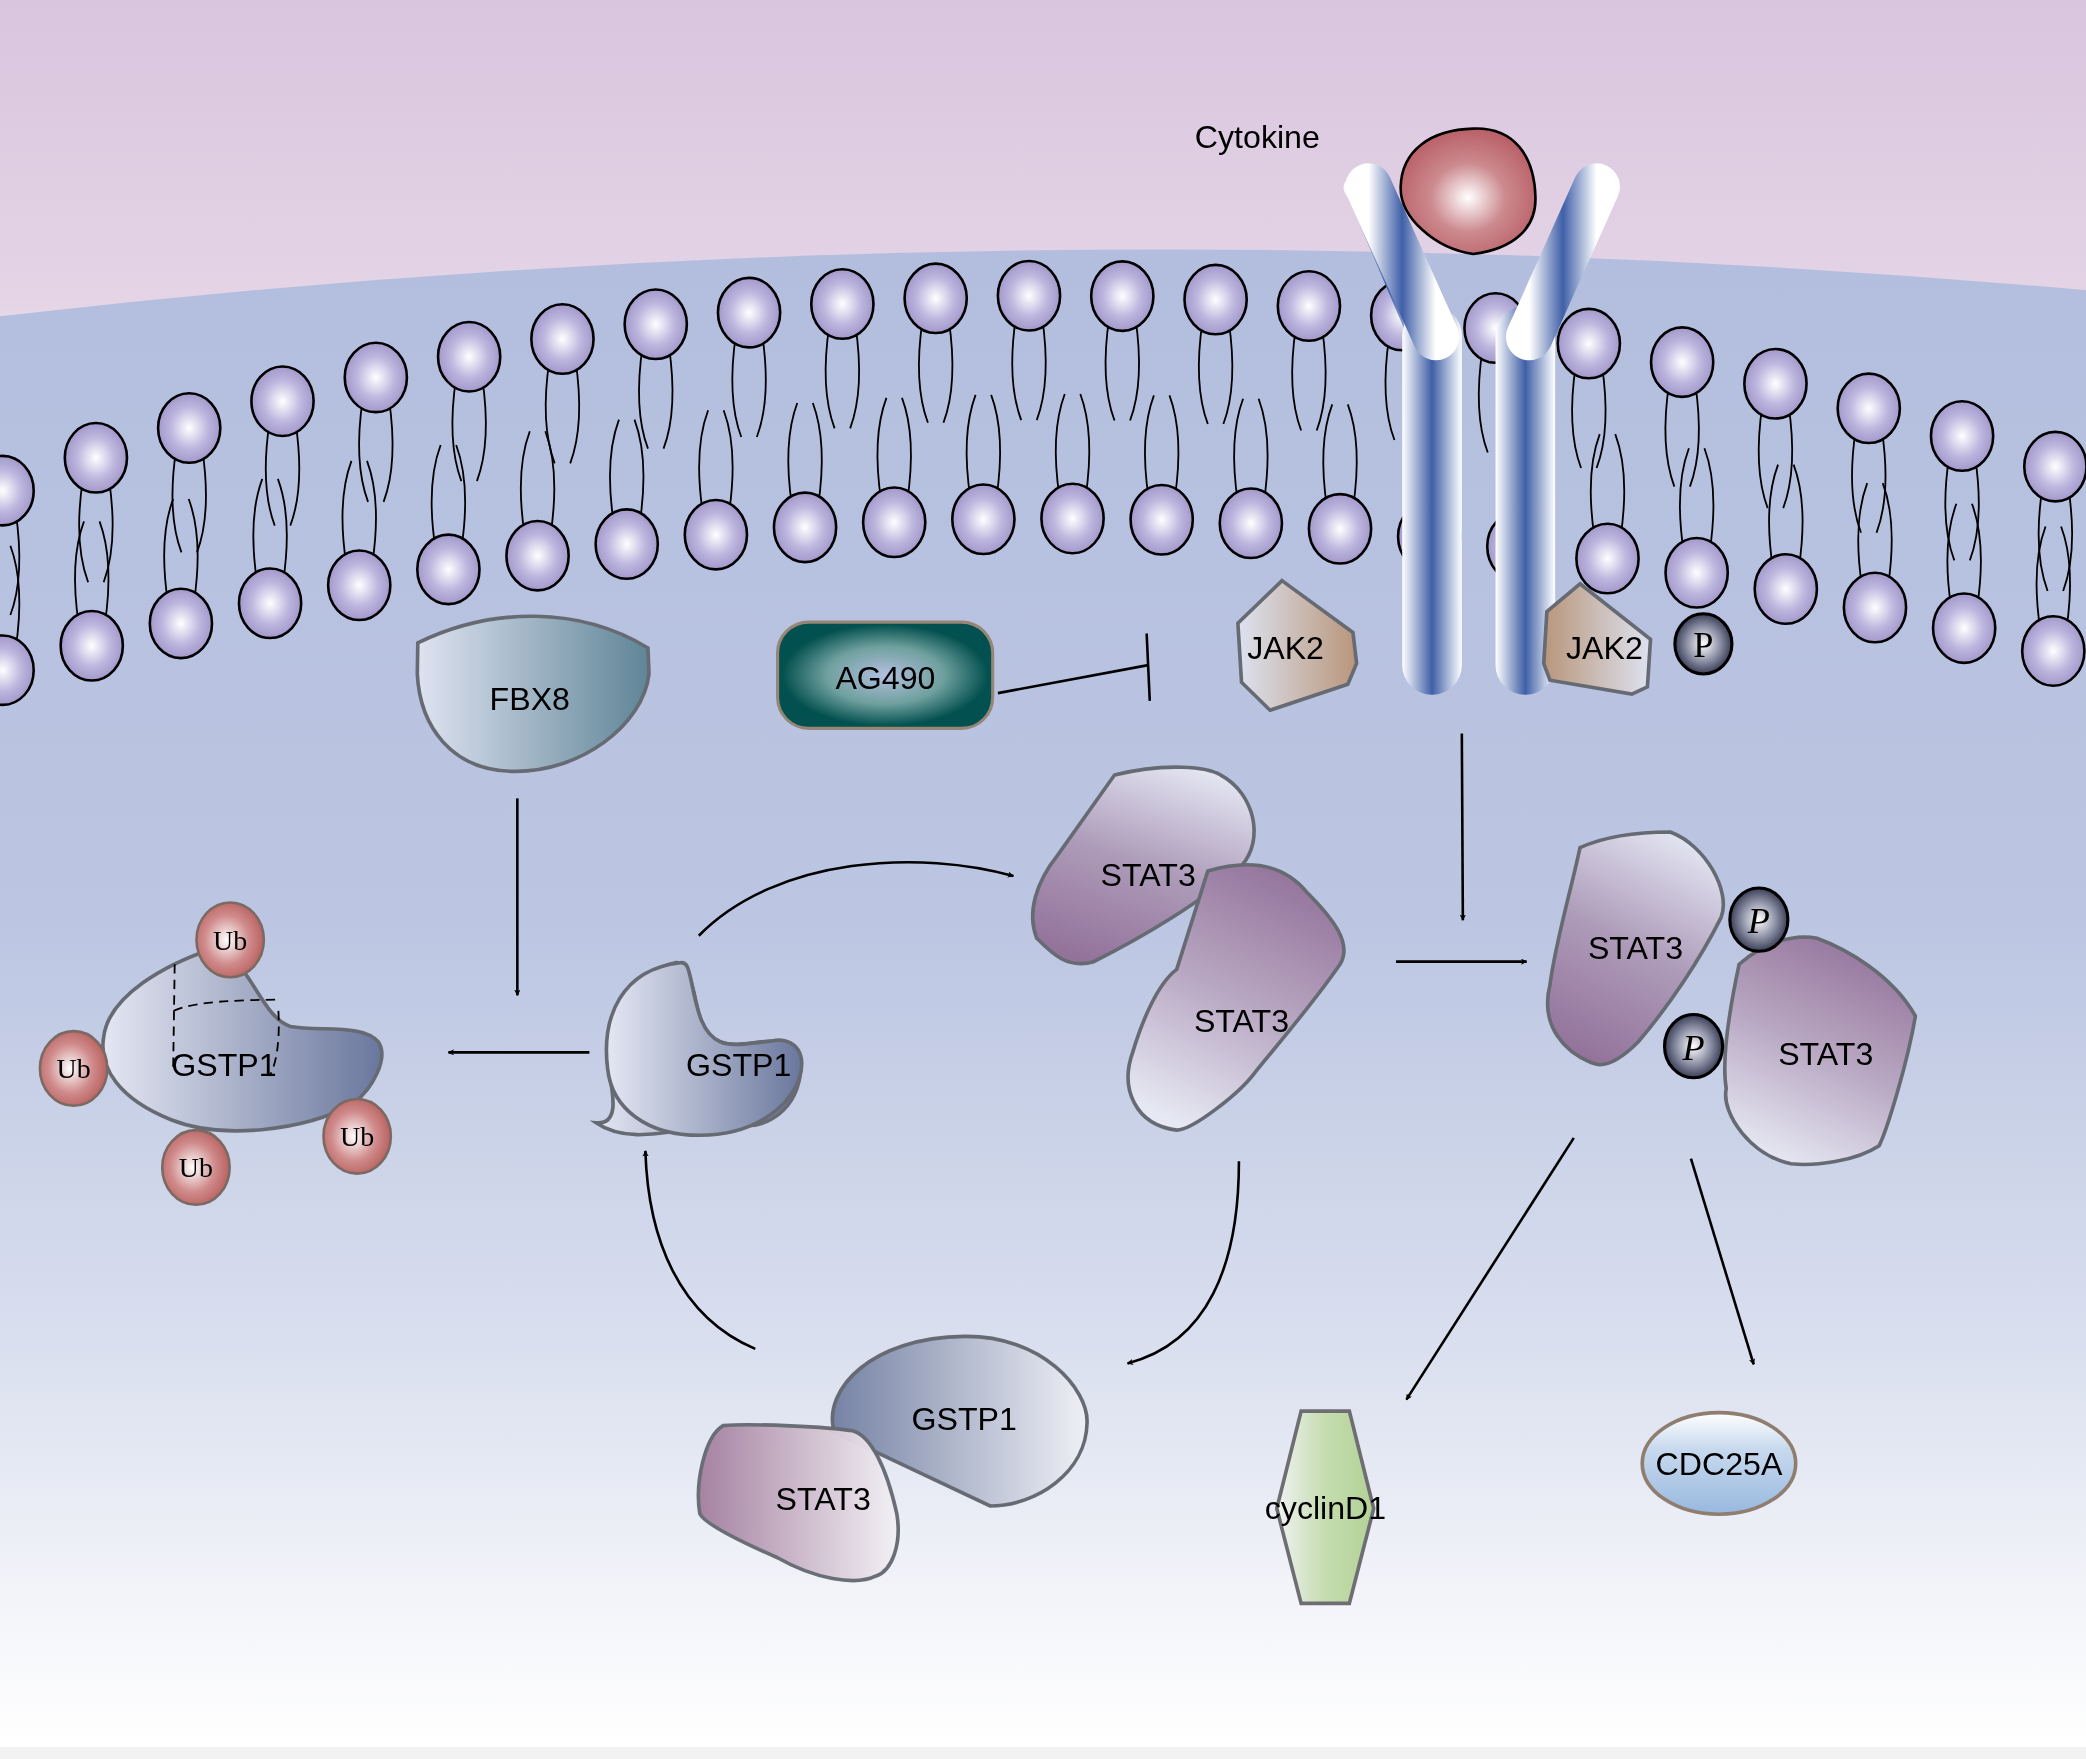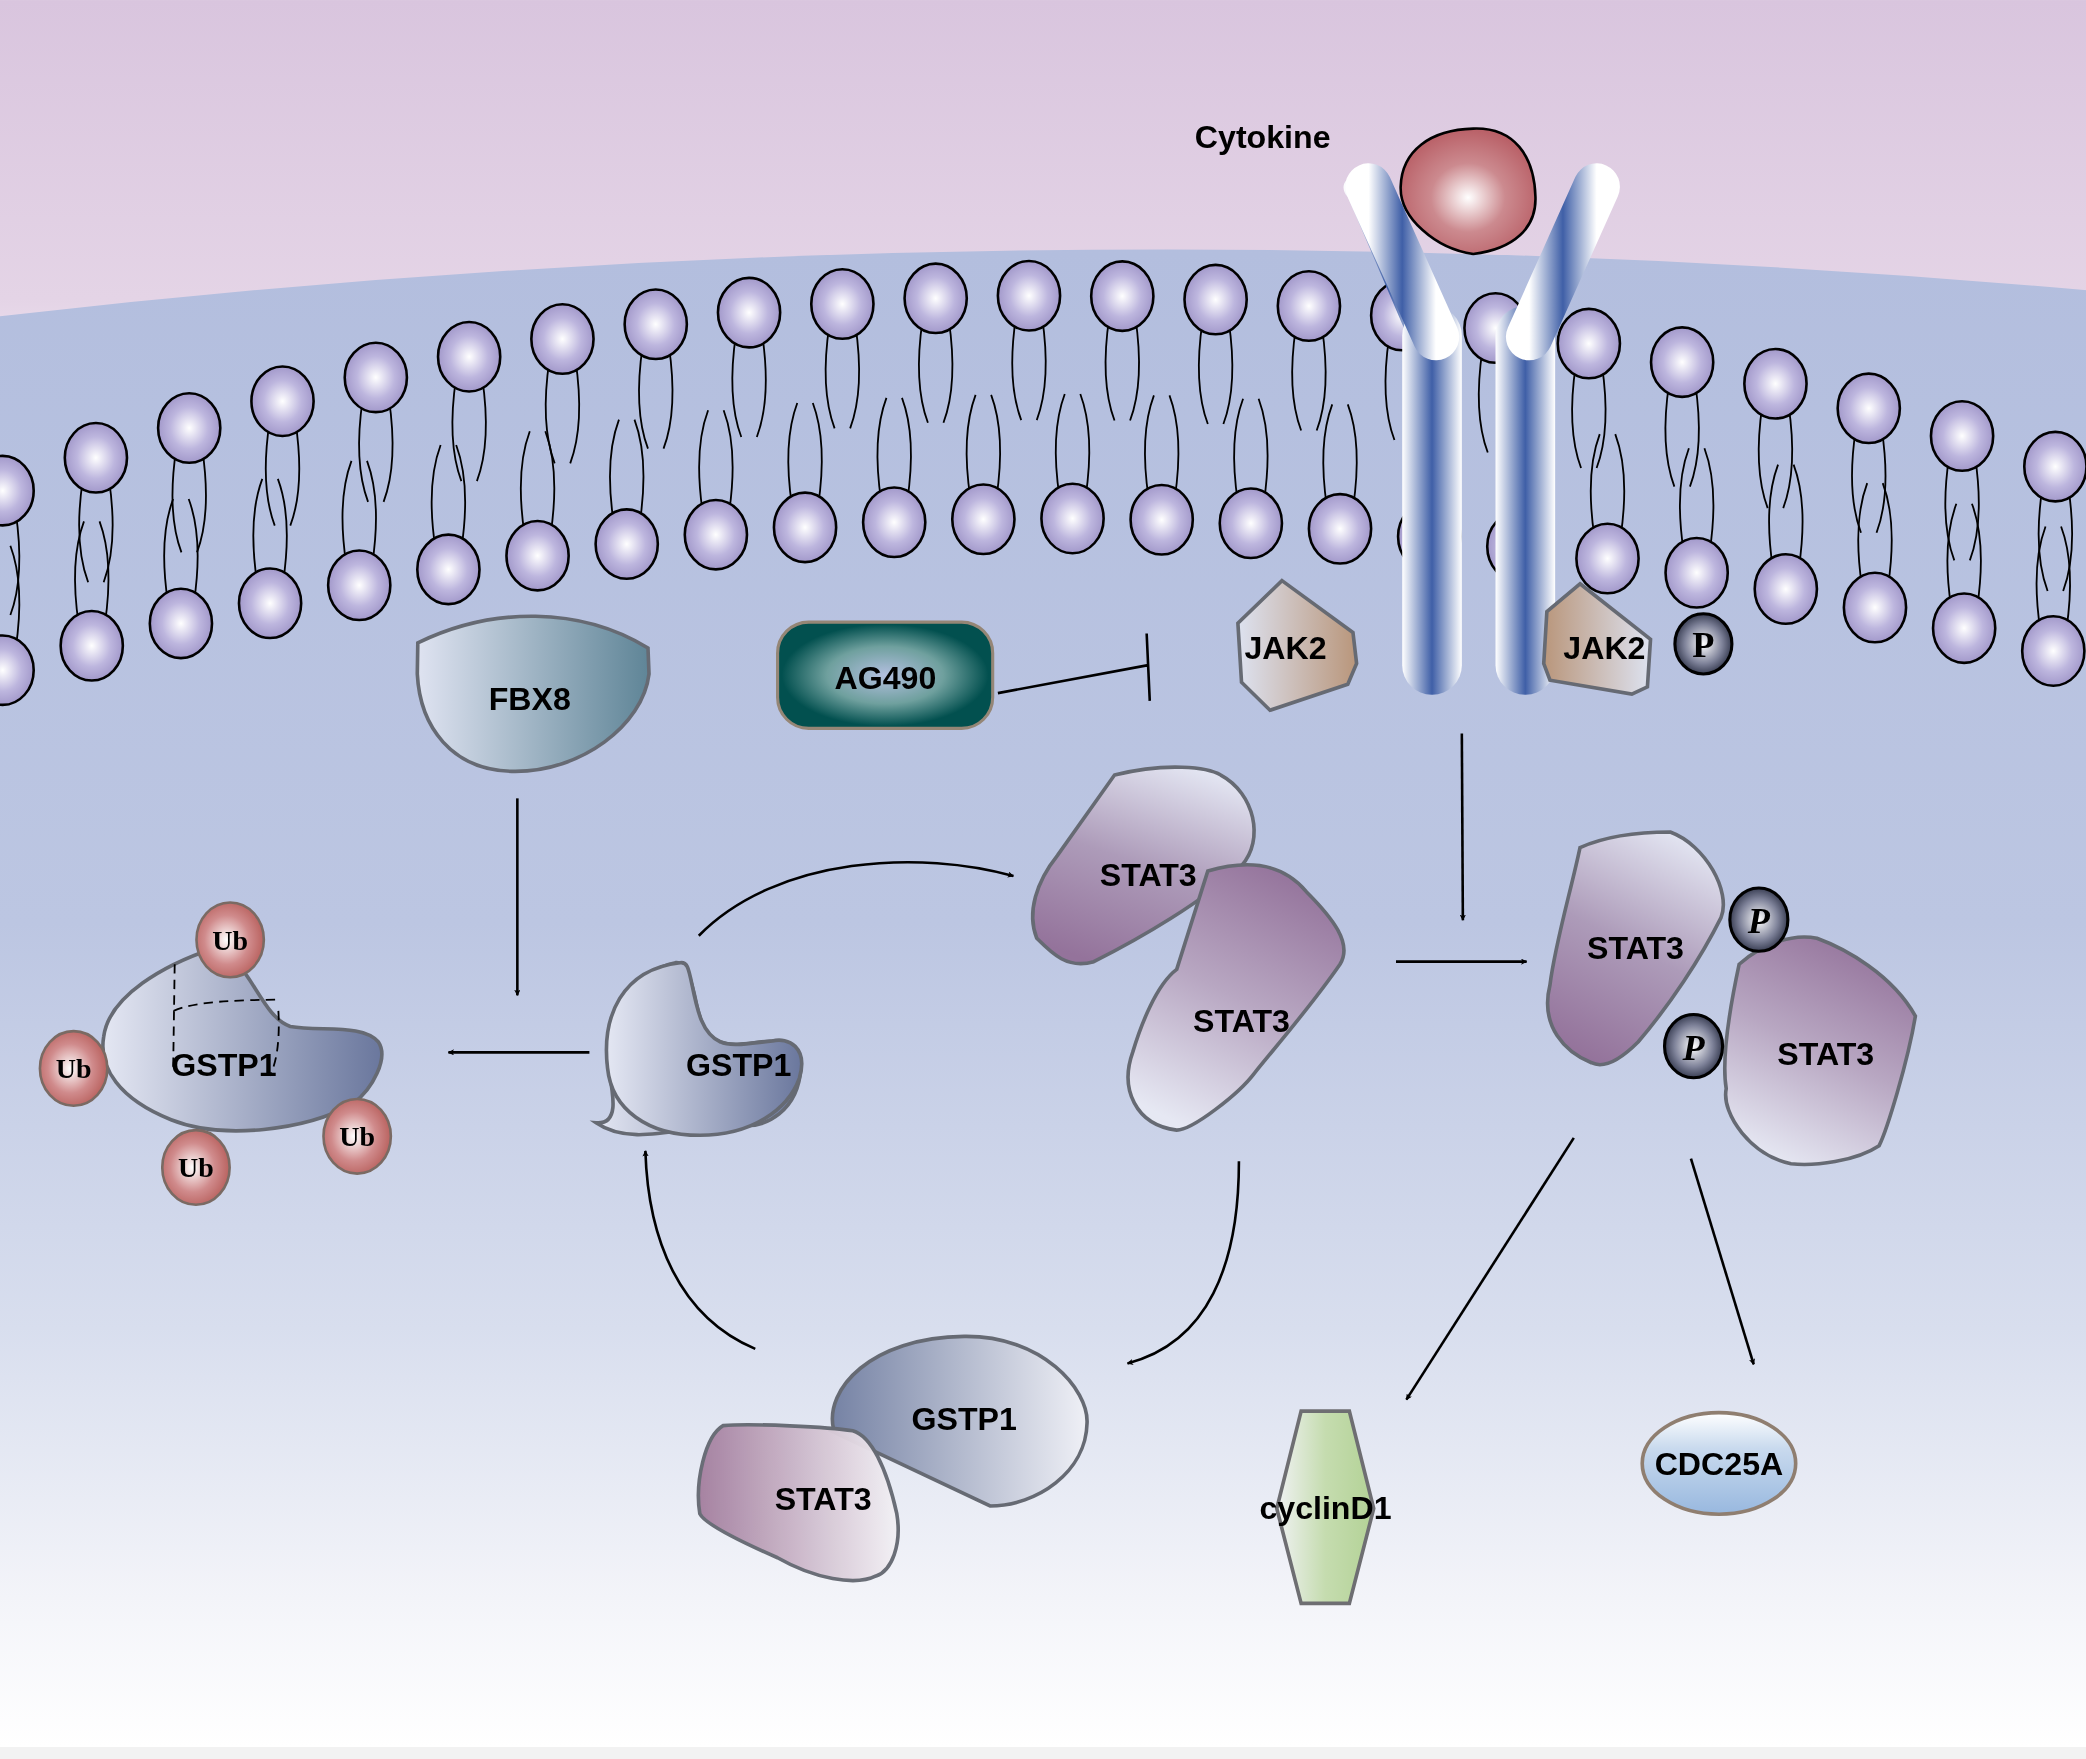--- a/index.html
+++ b/index.html
@@ -1,17 +1,17 @@
 <!DOCTYPE html>
 <html style="font-size:8.3px"><head>
 <meta charset="utf-8">
 <style>
   html, body { margin: 0; padding: 0; background: #f2f2f2; }
   body { width: 2087px; height: 1760px; overflow: hidden; }
-  #canvas { position: absolute; left: 0; top: 0; width: 2087px; height: 1760px; font-weight: bold; }
+  #canvas { position: absolute; left: 0; top: 0; width: 2087px; height: 1760px; }
   svg text { font-family: "Liberation Sans", sans-serif; fill: #000; }
   .serif { font-family: "Liberation Serif", serif !important; }
   .bead { stroke: #000; stroke-width: 5; }
   .tail { fill: none; stroke: #000; stroke-width: 3.5; }
   .arrow { fill: none; stroke: #000; stroke-width: 5; }
   .lbl { font-size: 62px; }
 </style>
 </head>
 <body>
 

